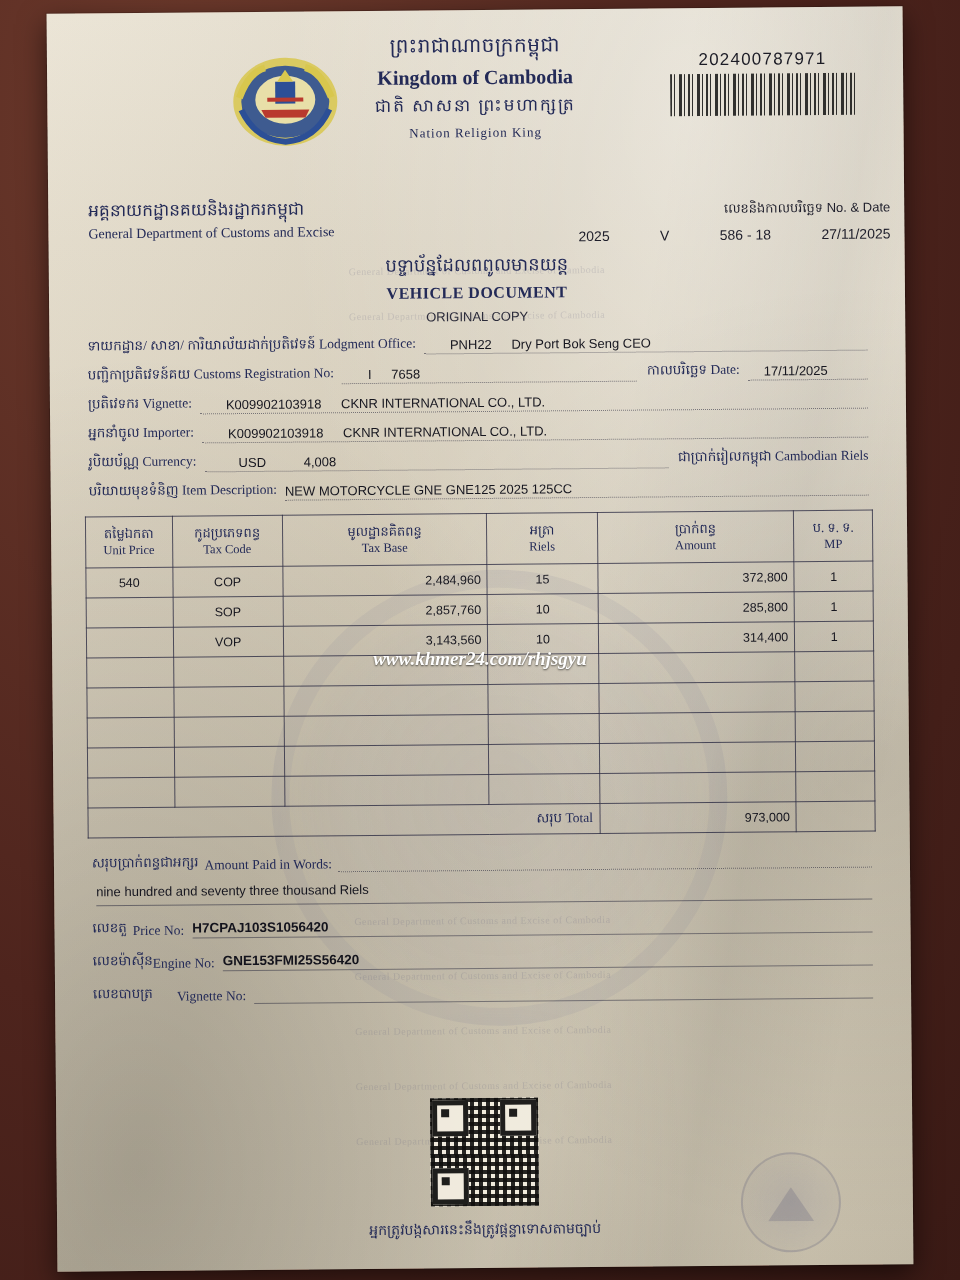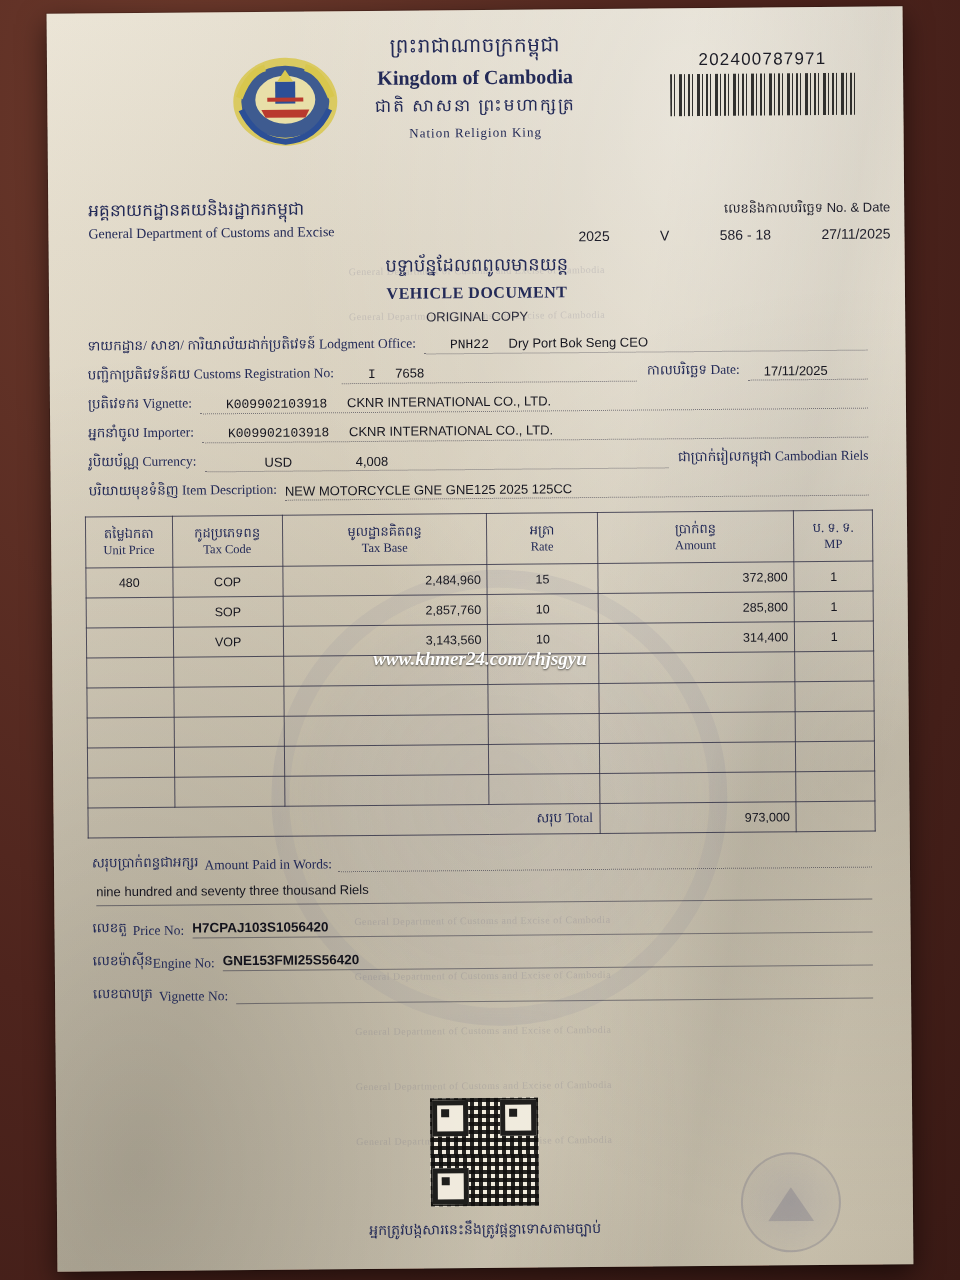--- a/index.html
+++ b/index.html
@@ -218,22 +218,22 @@
   .fvalue {
     flex: 1;
     margin-left: 8px;
     border-bottom: 1px dotted rgba(40,40,60,0.55);
     font-family: "Liberation Sans", sans-serif;
     font-size: 13px;
     color: #16161f;
     padding-bottom: 1px;
     position: relative;
   }
-  .fvalue .v1 { margin-left: 26px; font-family: Liberation Mono, monospace; }
-  .fvalue .v2 { margin-left: 60px; }
+  .fvalue .v1 { margin-left: 26px; }
+  .fvalue .v2 { margin-left: 34px; }
   .fvalue .v3 { margin-left: 16px; }
   .inline-end {
     white-space: nowrap;
     font-size: 13.5px;
     color: #232a57;
     margin-left: 10px;
   }
 
   
   table.taxtable {
@@ -528,35 +528,35 @@
             <th style="width:14%">
               <span class="th-kh">កូដប្រភេទពន្ធ</span>
               <span class="th-en">Tax Code</span>
             </th>
             <th style="width:26%">
               <span class="th-kh">មូលដ្ឋានគិតពន្ធ</span>
               <span class="th-en">Tax Base</span>
             </th>
             <th style="width:14%">
               <span class="th-kh">អត្រា</span>
-              <span class="th-en">Rate</span>
+              <span class="th-en">Riels</span>
             </th>
             <th style="width:25%">
               <span class="th-kh">ប្រាក់ពន្ធ</span>
               <span class="th-en">Amount</span>
             </th>
             <th style="width:10%">
               <span class="th-kh">ប. ទ. ទ.</span>
               <span class="th-en">MP</span>
             </th>
           </tr>
         </thead>
         <tbody>
           <tr>
-            <td class="c">480</td>
+            <td class="c">540</td>
             <td class="c">COP</td>
             <td class="r">2,484,960</td>
             <td class="c">15</td>
             <td class="rr">372,800</td>
             <td class="c">1</td>
           </tr>
           <tr>
             <td class="c"></td>
             <td class="c">SOP</td>
             <td class="r">2,857,760</td>
@@ -635,21 +635,21 @@
         <span style="margin-left:6px">Price No:</span>
         <span class="bval">H7CPAJ103S1056420</span>
       </div>
       <div class="brow">
         <span>លេខម៉ាស៊ីន</span>
         <span style="margin-left:0">Engine No:</span>
         <span class="bval">GNE153FMI25S56420</span>
       </div>
       <div class="brow">
         <span>លេខបាបត្រ</span>
-        <span style="margin-left:6px">Vignette No:</span>
+        <span style="margin-left:24px">Vignette No:</span>
         <span class="bval"></span>
       </div>
 
       <div class="qr-wrap">
         <div class="qr">
           <span class="finder f1"></span>
           <span class="finder f2"></span>
           <span class="finder f3"></span>
         </div>
         <div class="qr-caption">អ្នកត្រូវបង្កសារនេះនឹងត្រូវផ្តន្ទាទោសតាមច្បាប់</div>

